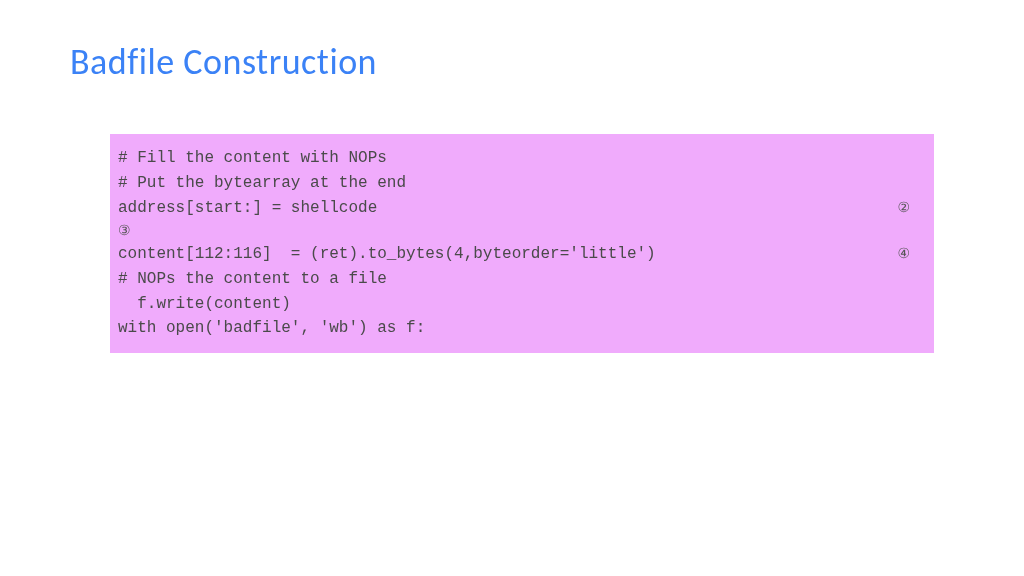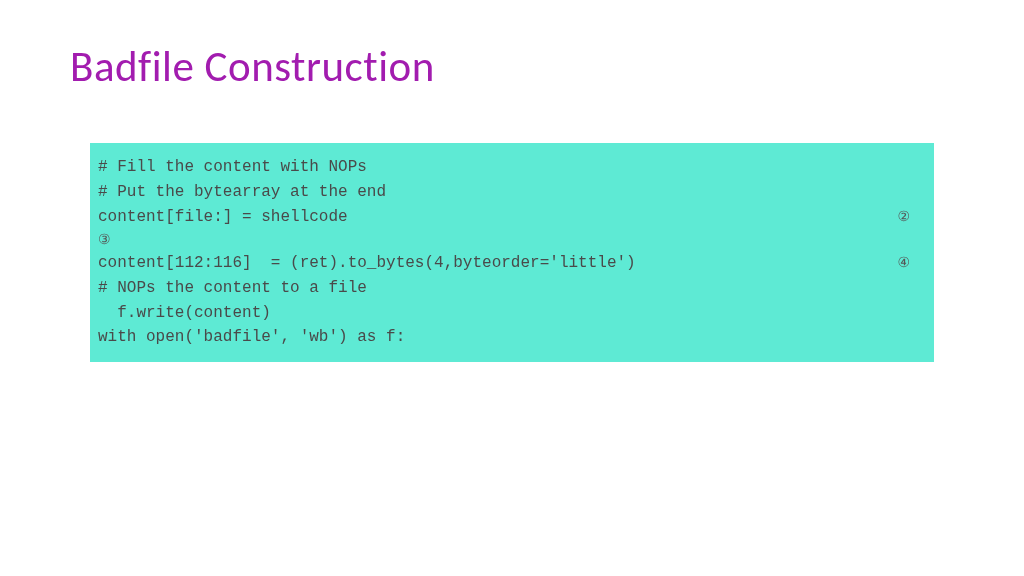--- a/index.html
+++ b/index.html
@@ -11,30 +11,30 @@
     width: 1024px;
     height: 576px;
     background: #ffffff;
     font-family: Calibri, Arial, sans-serif;
     position: relative;
   }
   .slide {
     padding: 40px 70px;
   }
   .title {
-    font-size: 43px;
+    font-size: 36px;
     font-weight: 400;
-    color: #a21caf;
+    color: #3b82f6;
     margin-bottom: 50px;
     letter-spacing: 0.5px;
   }
   .code-block {
-    background: #5eead4;
+    background: #f0abfc;
     padding: 12px 16px 12px 8px;
-    margin-left: 20px;
+    margin-left: 40px;
     margin-right: 20px;
     font-family: 'Courier New', Courier, monospace;
     font-size: 16px;
     line-height: 1.55;
     color: #4a4a4a;
     position: relative;
   }
   .code-line {
     white-space: pre;
     display: flex;
@@ -64,21 +64,21 @@
     </div>
     <div class="code-line">
       <span class="code-text"></span>
       <span class="annotation"></span>
     </div>
     <div class="code-line">
       <span class="code-text"># Put the bytearray at the end</span>
       <span class="annotation"></span>
     </div>
     <div class="code-line">
-      <span class="code-text">content[file:] = shellcode</span>
+      <span class="code-text">address[start:] = shellcode</span>
       <span class="annotation">②</span>
     </div>
     <div class="code-line">
       <span class="code-text"></span>
       <span class="annotation"></span>
     </div>
     <div class="code-line">
       <span class="annotation">③</span>
     </div>
     <div class="code-line">

